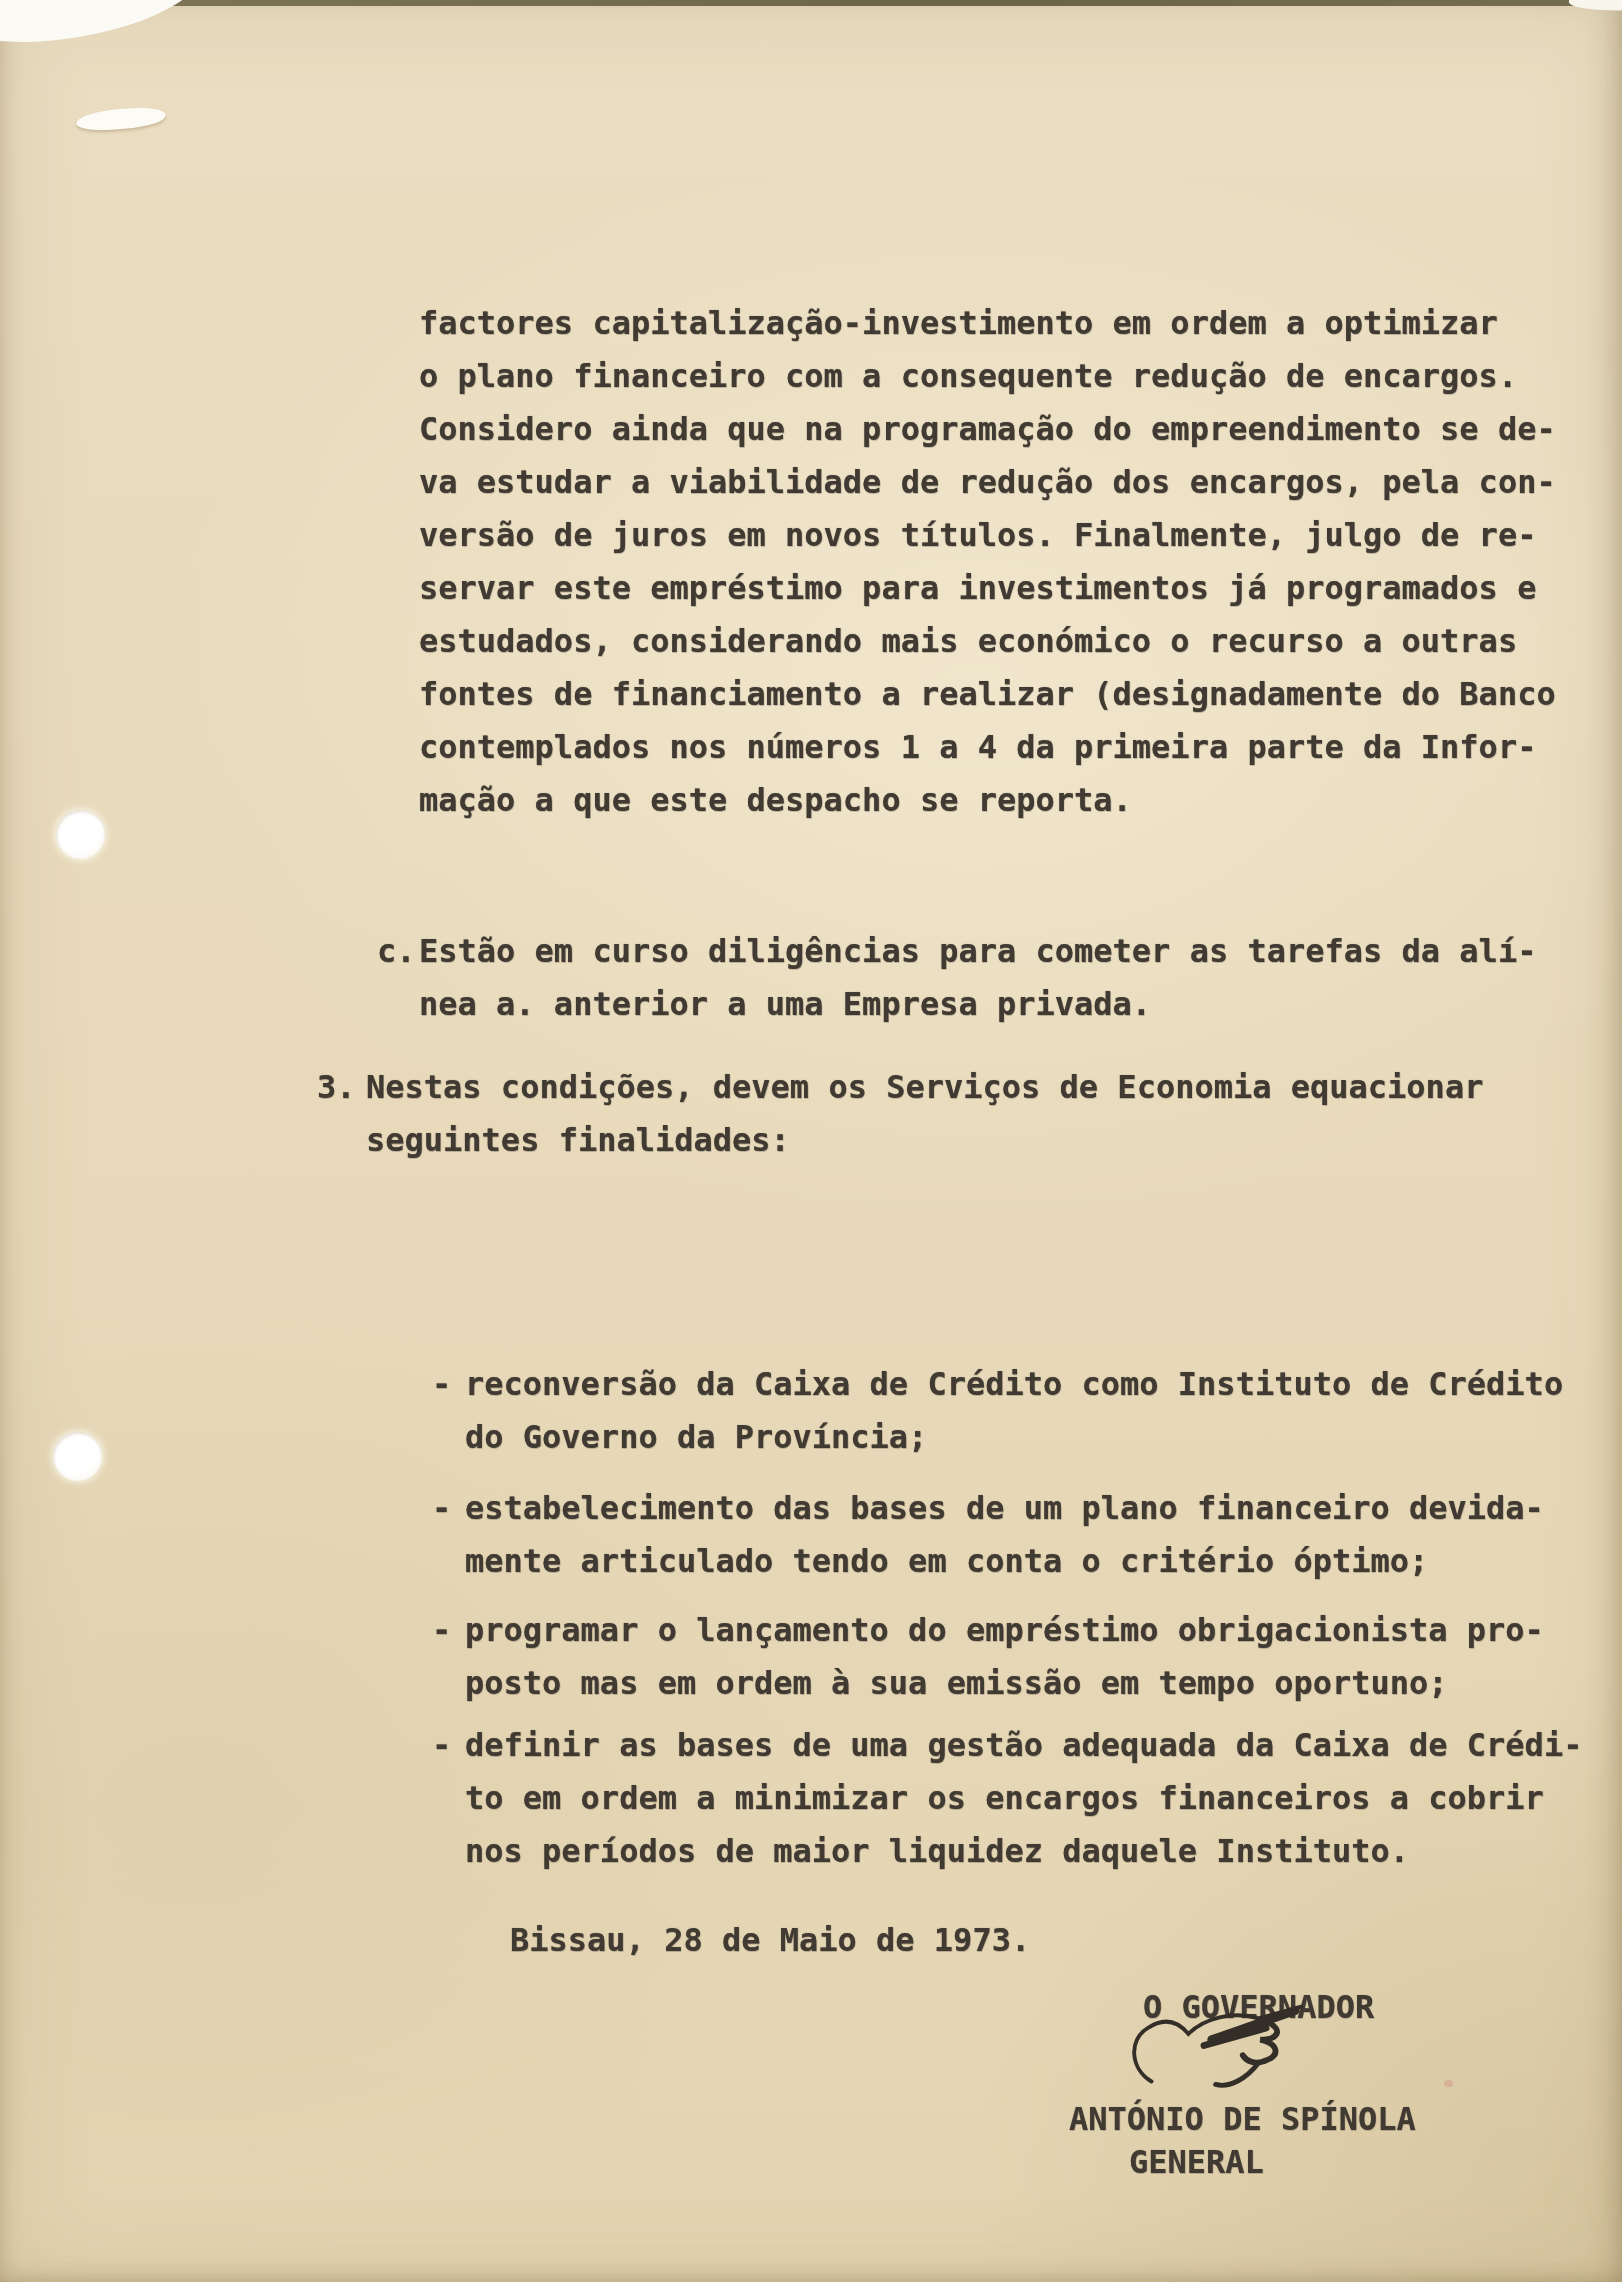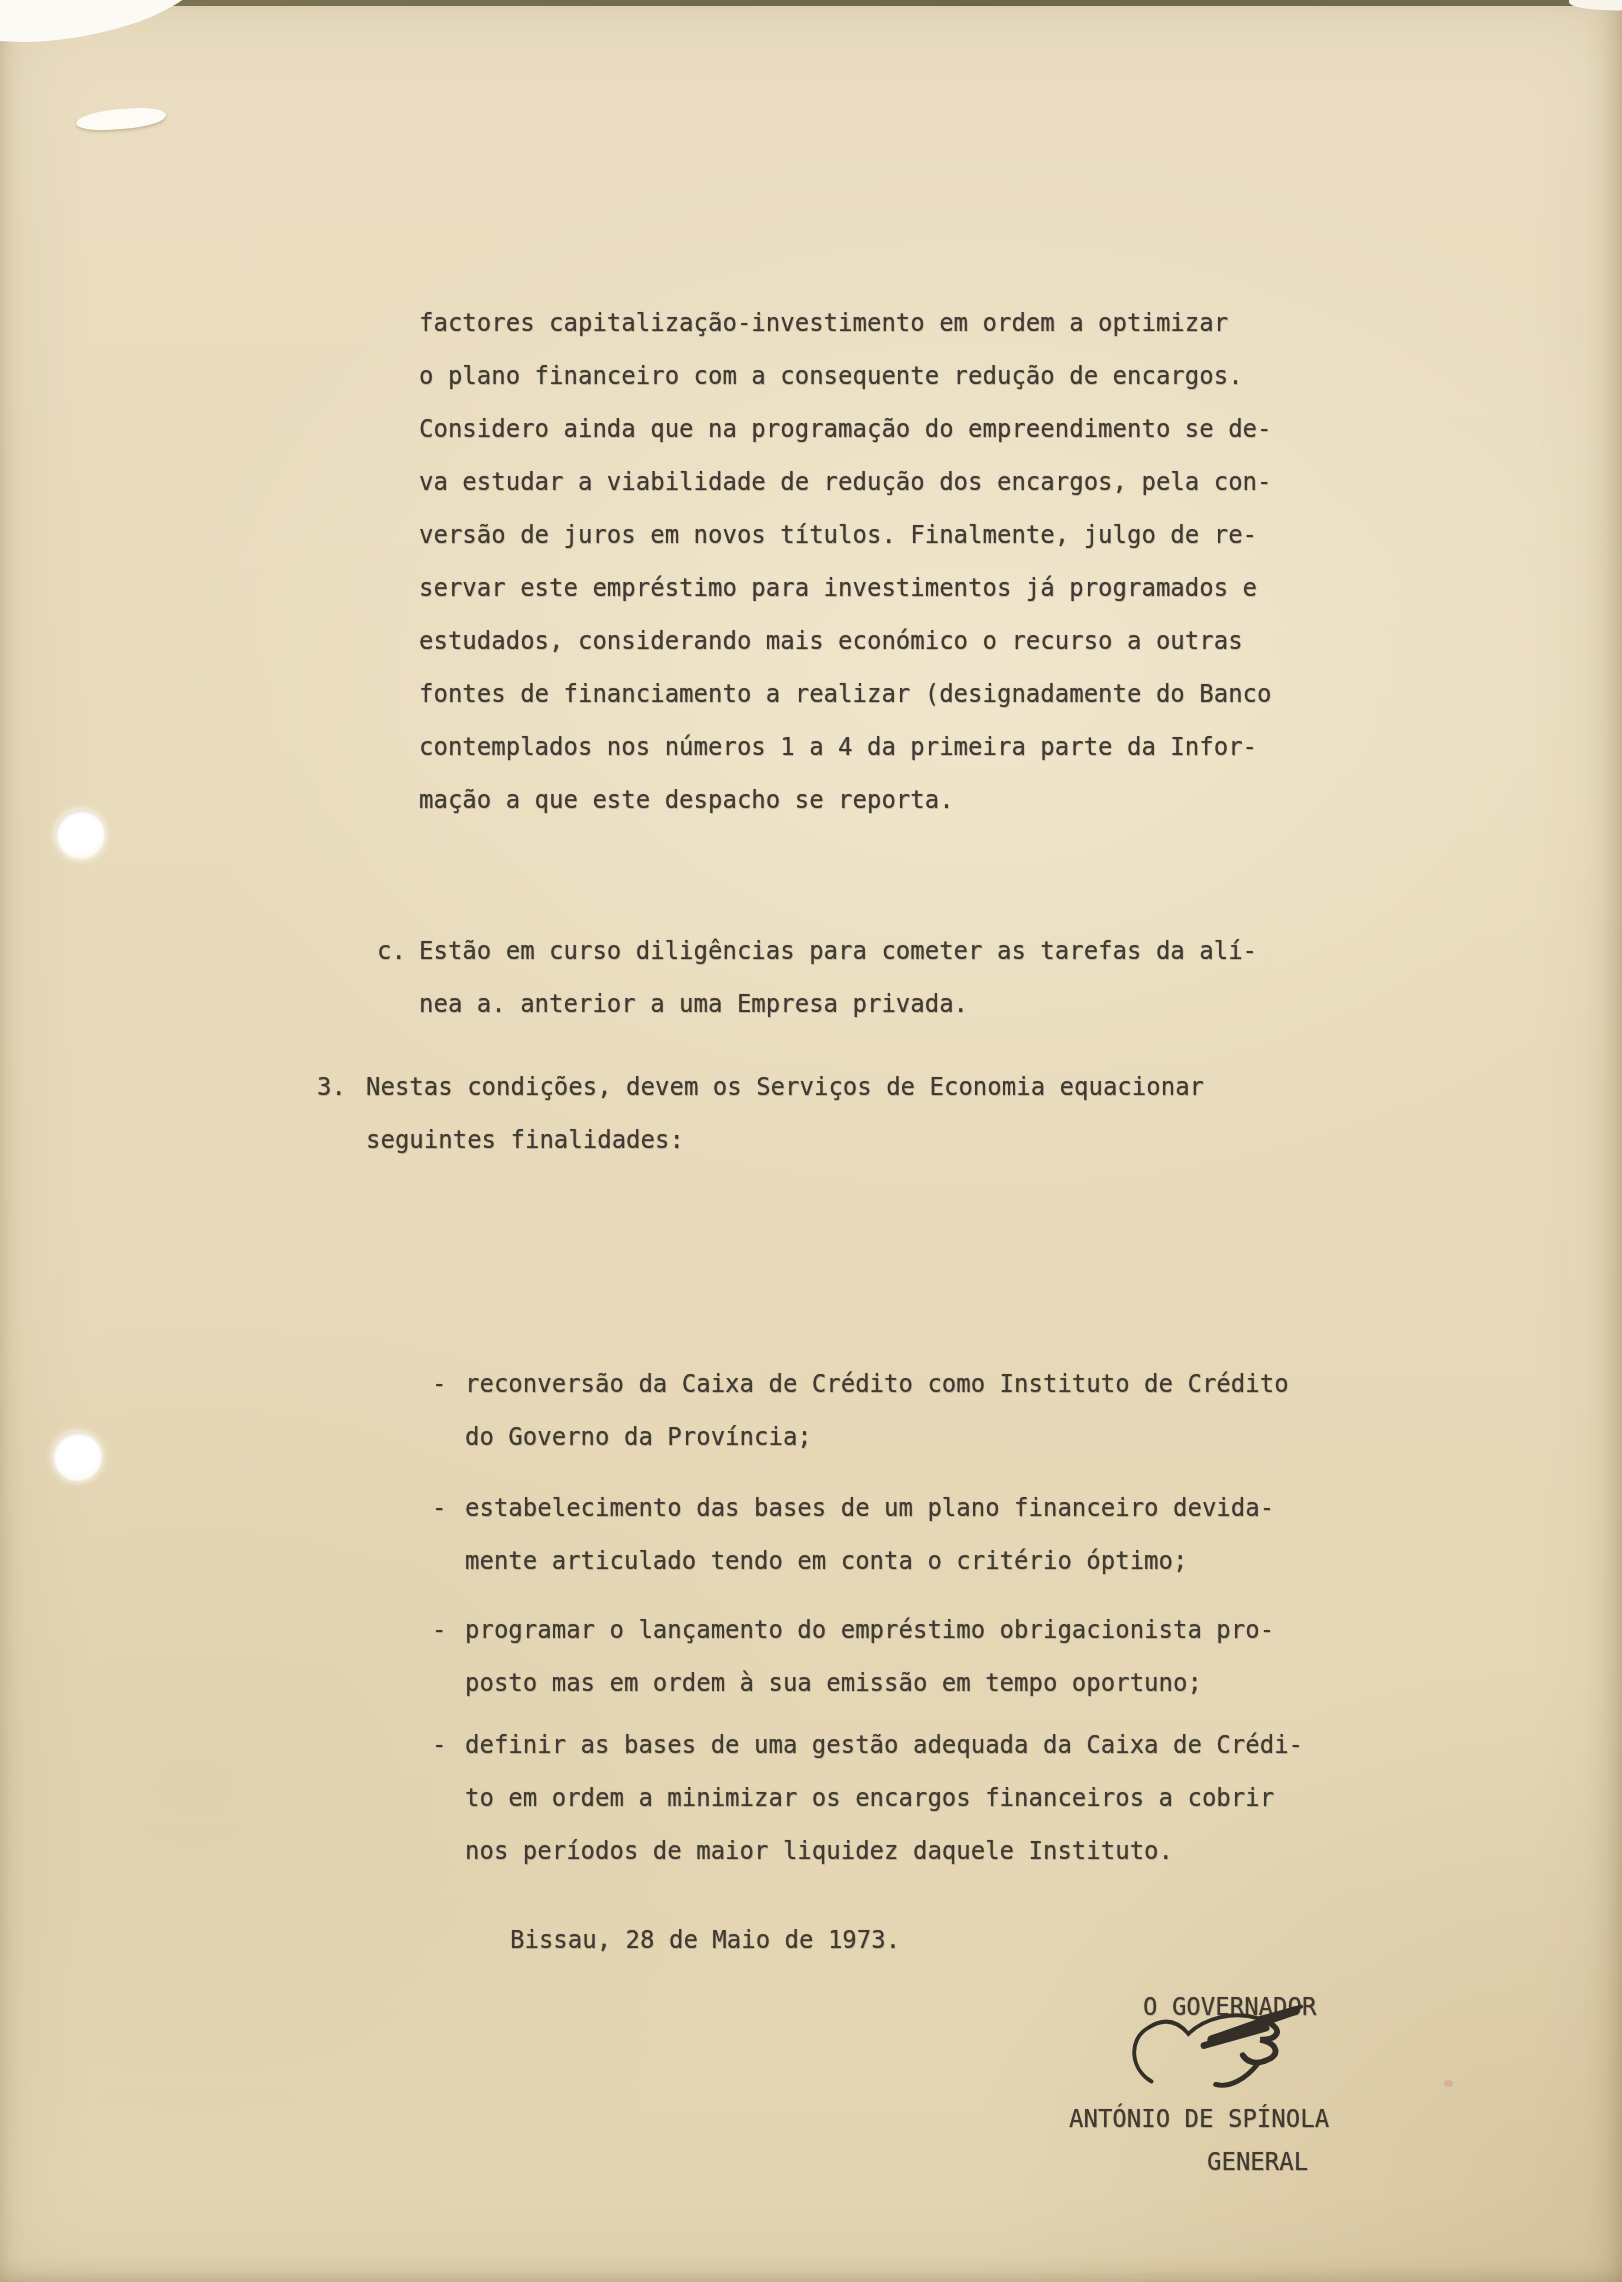--- a/index.html
+++ b/index.html
@@ -29,21 +29,21 @@
     background:#fcfbf6;border-radius:58% 42% 55% 45%/70% 55% 65% 50%;
     transform:rotate(-4deg);box-shadow:0 2px 2.9px rgba(140,118,78,0.35);}
   .punch-hole{position:absolute;width:49px;height:49px;border-radius:50%;
     background:radial-gradient(circle at 45% 40%, #ffffff 55%, #f4efe1 100%);
     box-shadow:0 0 5.9px 2px rgba(255,253,245,0.7), inset 1px 2px 2.9px rgba(160,140,100,0.25);}
   .hole-1{left:56px;top:810px;}
   .hole-2{left:53px;top:1432px;}
   .paper-speck{position:absolute;left:1444px;top:2080px;width:8.8px;height:6.8px;border-radius:50%;
     background:rgba(205,130,125,0.35);}
   
-  .tw{position:absolute;color:#403a32;font-size:24px;line-height:53px;font-weight:normal;
+  .tw{position:absolute;color:#403a32;font-size:32px;line-height:53px;font-weight:bold;
     letter-spacing:0;text-shadow:0 0 1px rgba(62,56,48,0.55), 0.6px 0.6px 0 rgba(62,56,48,0.22);}
   .tline{white-space:pre;height:53px;}
   .hang{position:absolute;}
   .hang .hang-label{position:absolute;left:0;top:0;height:53px;white-space:pre;}
   .hang .hang-body{display:block;}
   .indent-c{margin-left:42px;}
   .indent-3{margin-left:49px;}
   .indent-dash{margin-left:33px;}
   .sig-svg{position:absolute;left:1122px;top:1997px;}
 </style>
@@ -137,18 +137,18 @@
       <path d="M 84 50 L 148 32" stroke-width="7"></path>
       <path d="M 150 26 C 166 34, 160 44, 142 44 C 160 48, 164 60, 146 66 C 136 70, 128 66, 124 60" stroke-width="6"></path>
       <path d="M 140 68 C 128 84, 110 94, 96 90" stroke-width="5"></path>
     </g>
   </svg>
 
   <div class="tw" style="left:1069px;top:2093px;">
     <div class="tline">ANTÓNIO DE SPÍNOLA</div>
   </div>
 
-  <div class="tw" style="left:1207px;top:2136px;">
+  <div class="tw" style="left:1129px;top:2136px;">
     <div class="tline">GENERAL</div>
   </div>
 
 </div>
 
 
 </body></html>

